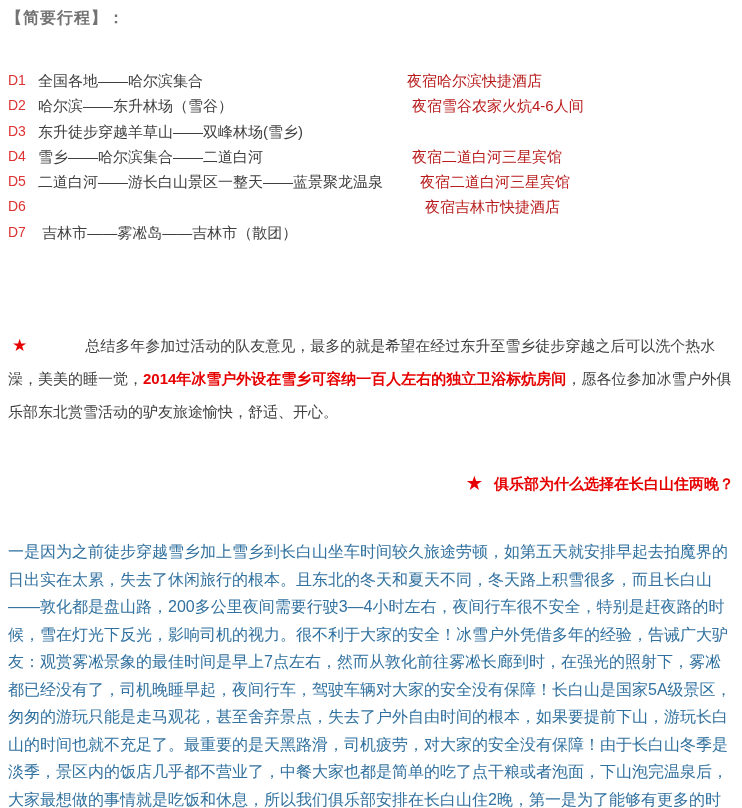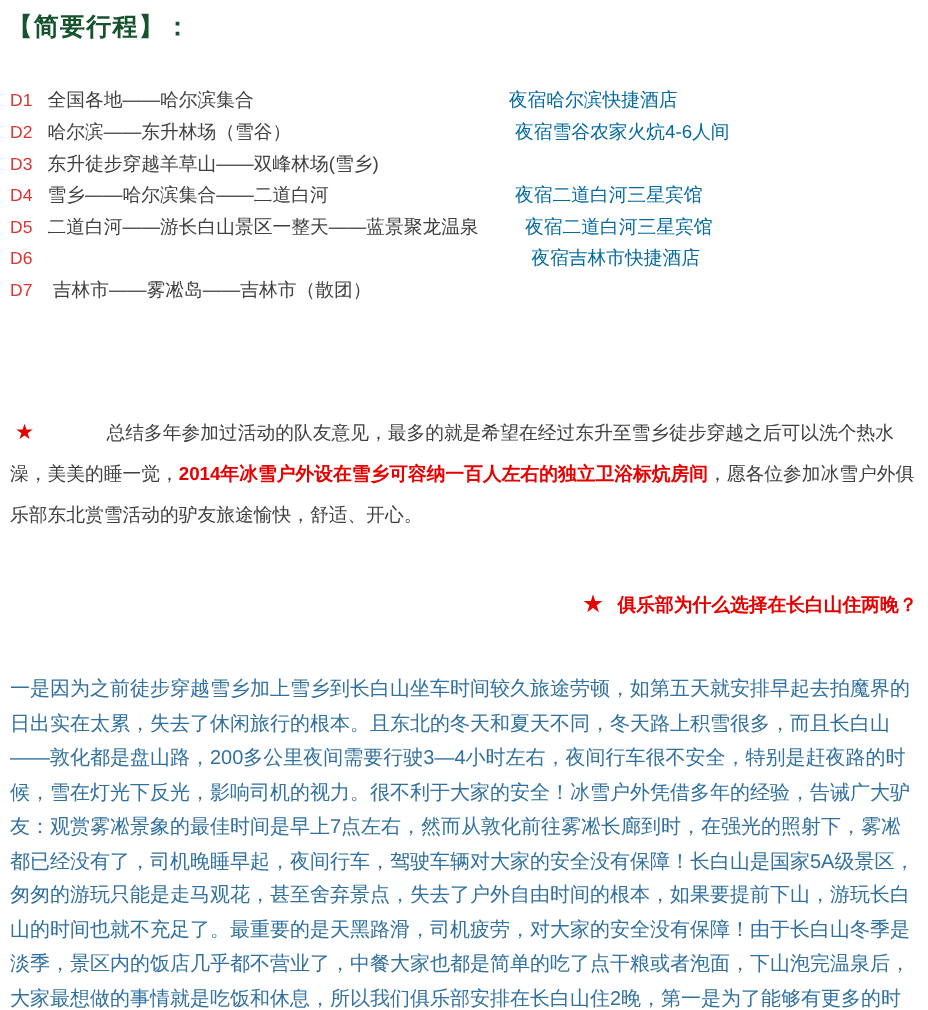--- a/index.html
+++ b/index.html
@@ -12,23 +12,23 @@
     height: 808px;
     position: relative;
     overflow: hidden;
     font-family: "Liberation Sans", sans-serif;
     color: #404040;
   }
   .page-title {
     position: absolute;
     top: 8px;
     left: 6px;
-    font-size: 20px;
+    font-size: 16px;
     font-weight: bold;
-    color: #14532d;
+    color: #737373;
     letter-spacing: 1px;
   }
   .itinerary {
     position: absolute;
     top: 68px;
     left: 0;
     width: 722px;
   }
   .itin-row {
     position: relative;
@@ -43,21 +43,21 @@
     font-size: 14px;
   }
   .route {
     position: absolute;
     left: 38px;
     color: #404040;
     white-space: pre;
   }
   .stay {
     position: absolute;
-    color: #0369a1;
+    color: #b91c1c;
     white-space: pre;
   }
   .stay0 { left: 407px; }
   .stay1 { left: 412px; }
   .stay2 { left: 413px; }
   .stay3 { left: 412px; }
   .stay4 { left: 420px; }
   .stay5 { left: 425px; }
   .stay-highlight {
     color: #e60000 !important;

